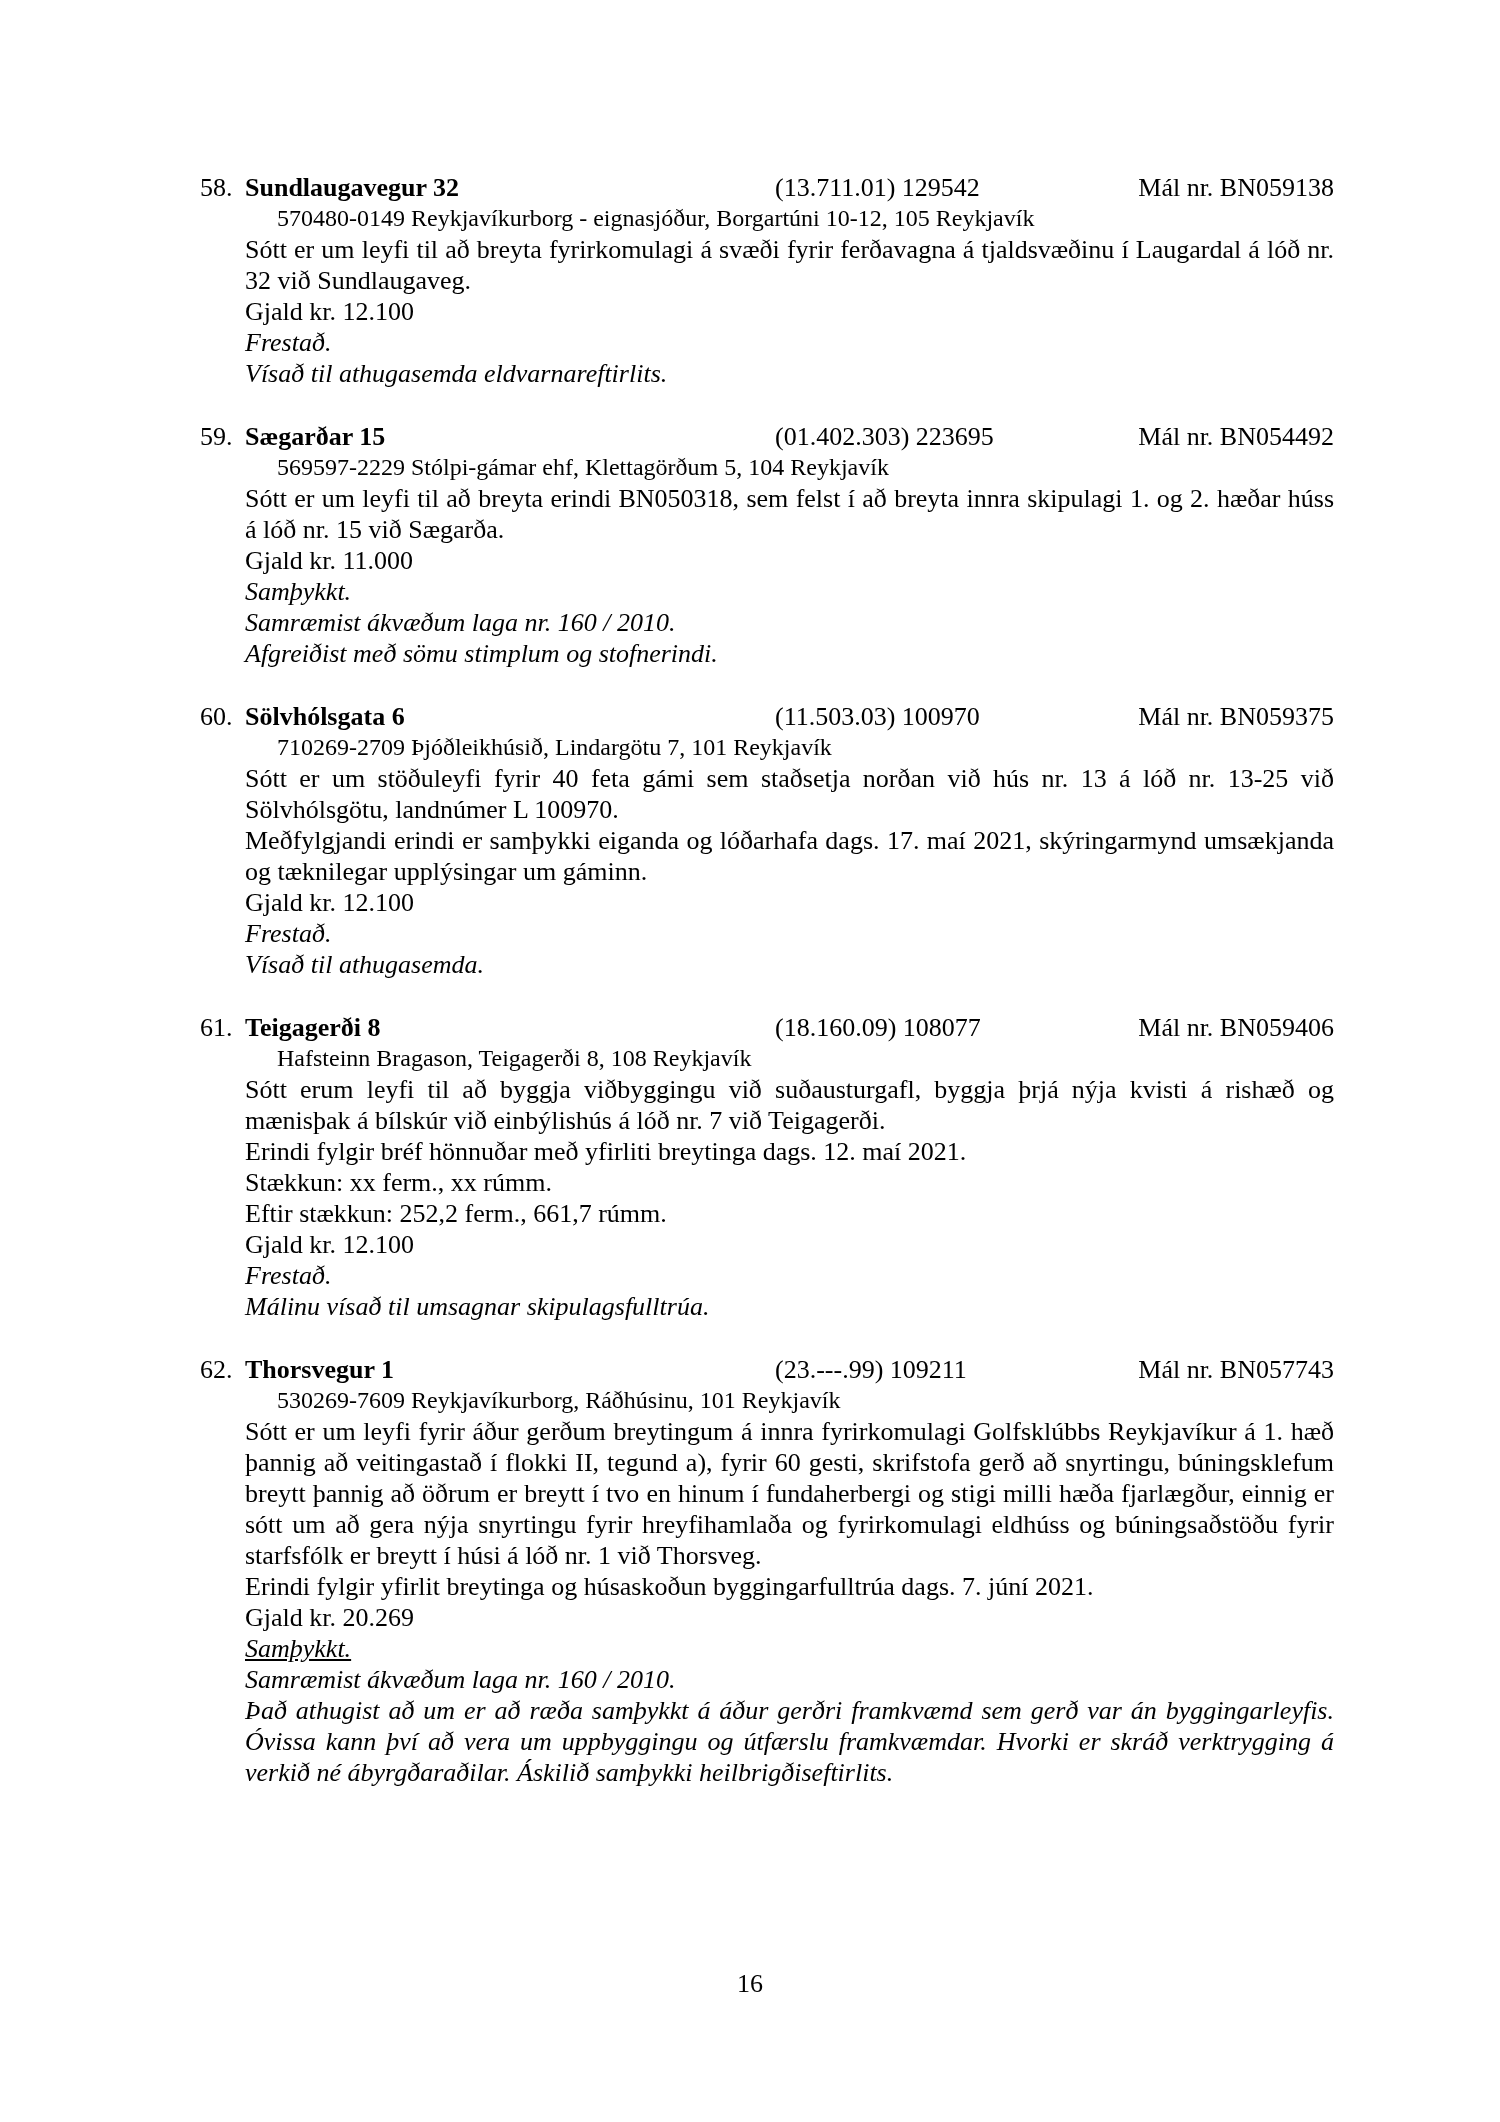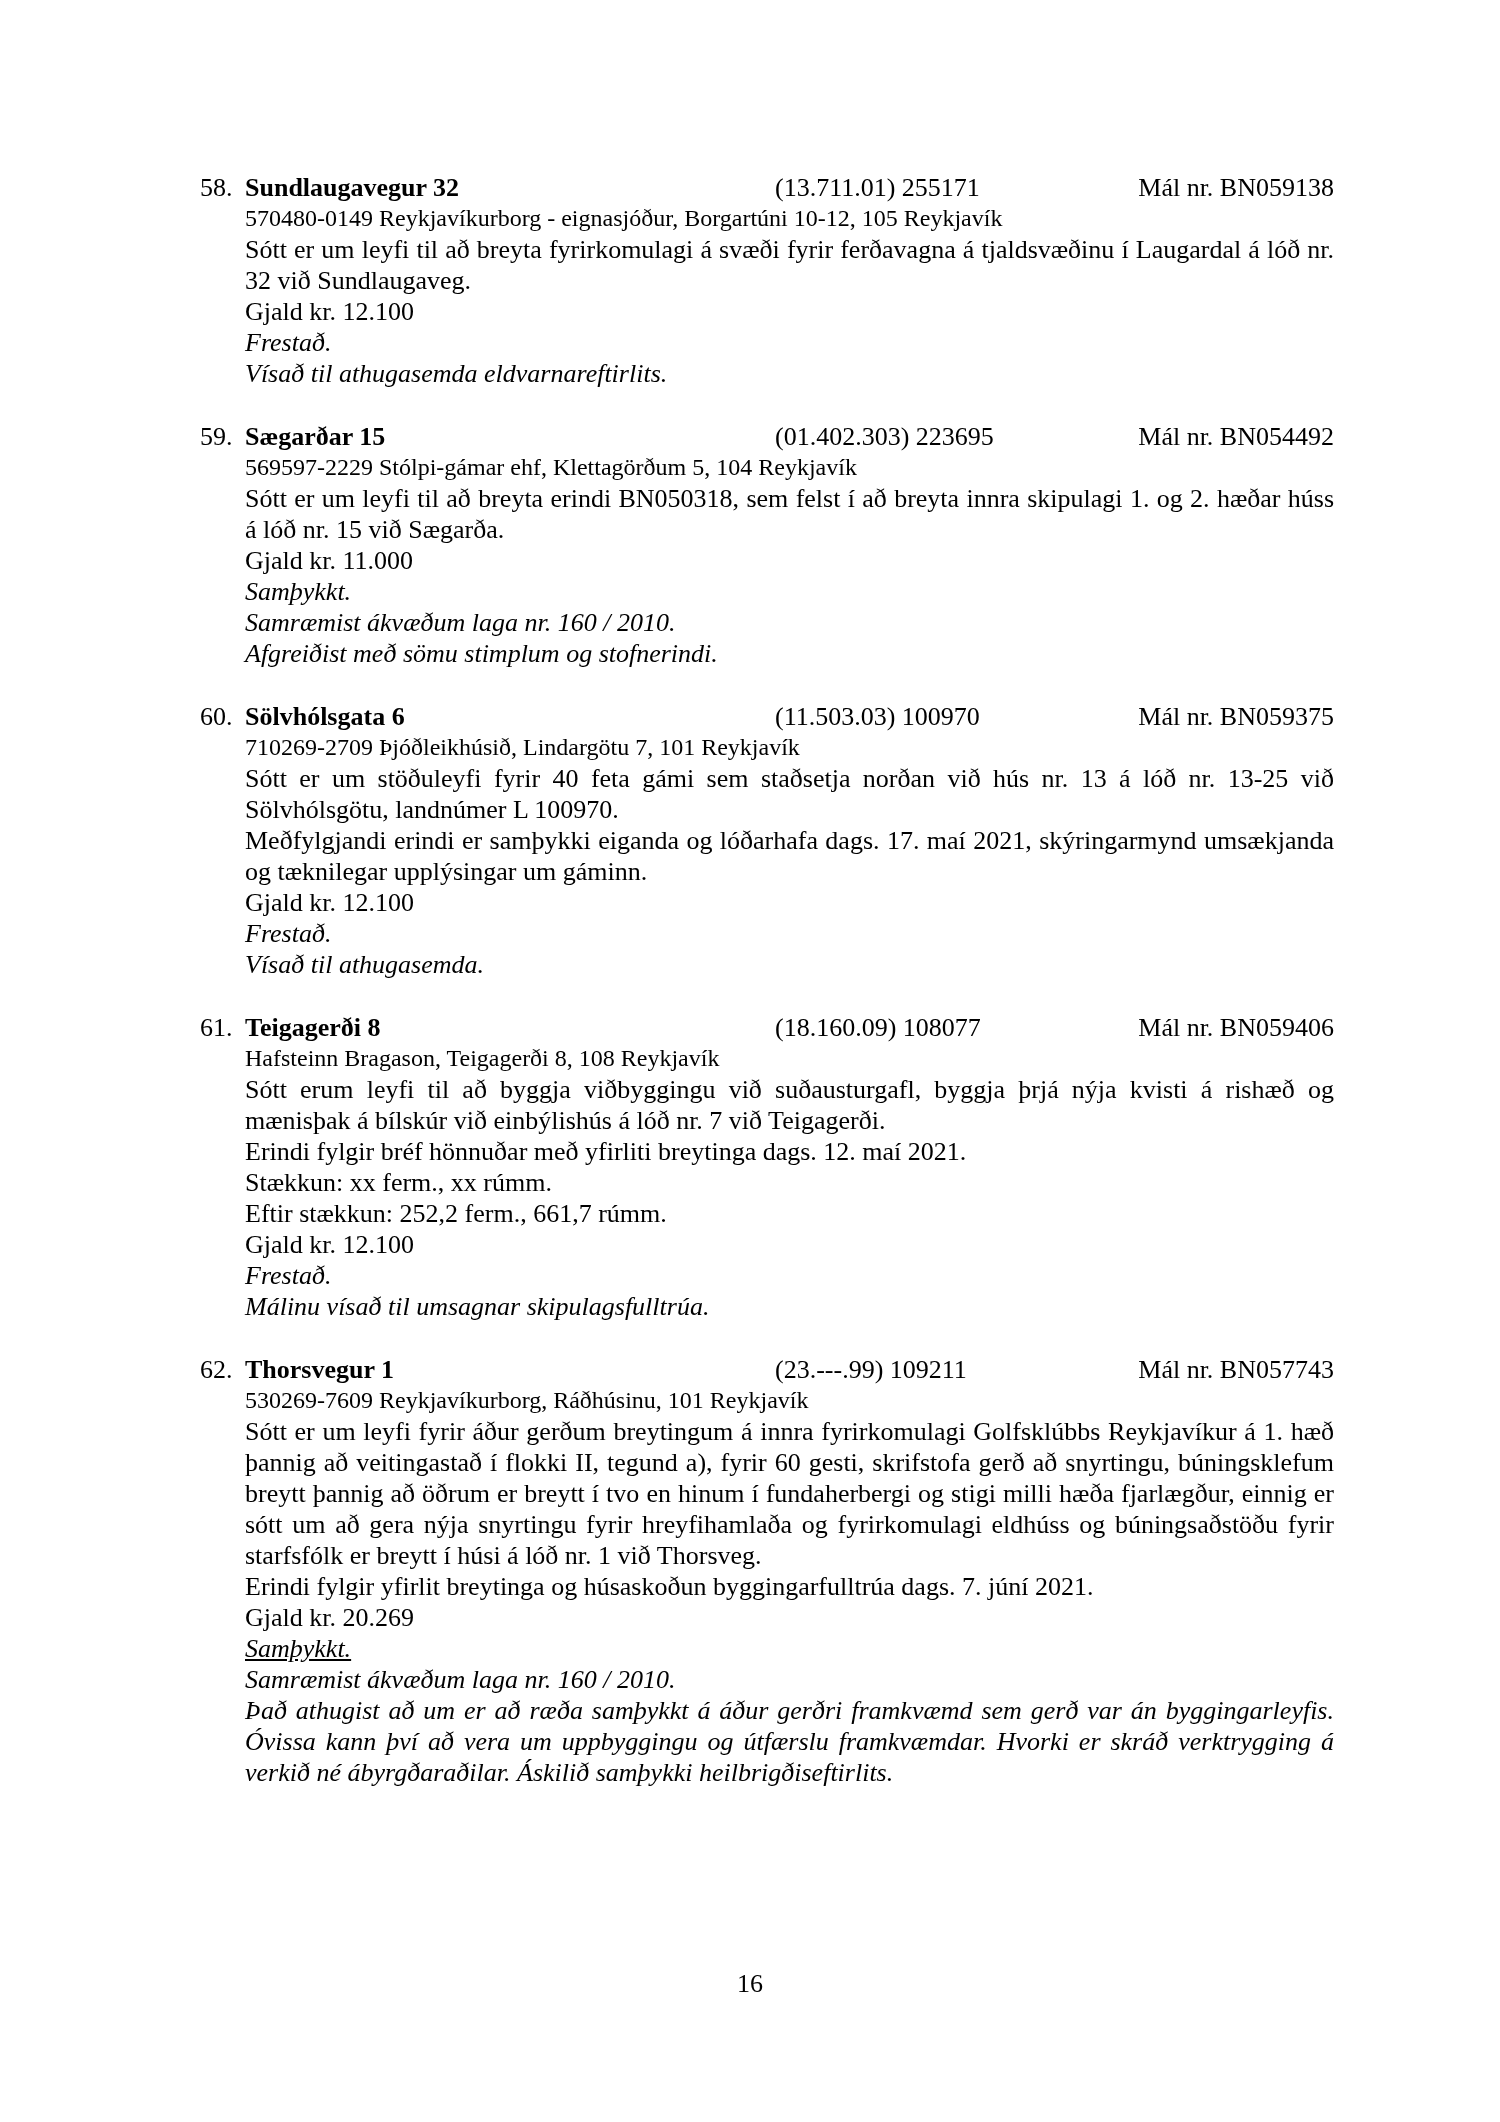--- a/index.html
+++ b/index.html
@@ -48,20 +48,21 @@
     font-weight: normal;
   }
   .item-case {
     position: absolute;
     right: 0;
     top: 0;
     font-weight: normal;
   }
   .item-owner {
     font-size: 24px;
+    margin-left: 32px;
   }
   .para {
     text-align: justify;
   }
   .decision {
     font-style: italic;
   }
   .underline {
     text-decoration: underline;
   }
@@ -74,21 +75,21 @@
   }
 </style>
 </head>
 <body>
 
 <div class="content" id="items-container">
     <div class="item">
     <span class="item-num">58.</span>
     <div class="item-header">
       <span class="item-title">Sundlaugavegur 32</span>
-      <span class="item-code">(13.711.01) 255171</span>
+      <span class="item-code">(13.711.01) 129542</span>
       <span class="item-case">Mál nr. BN059138</span>
     </div>
     <div class="item-owner">570480-0149 Reykjavíkurborg - eignasjóður, Borgartúni 10-12, 105 Reykjavík</div>
     <div>
         <div class="para">Sótt er um leyfi til að breyta fyrirkomulagi á svæði fyrir ferðavagna á tjaldsvæðinu í Laugardal á lóð nr. 32 við Sundlaugaveg.</div>
       </div>
     <div class="item-fee">Gjald kr. 12.100</div>
     <div>
         <div class="para decision">Frestað.</div>
         <div class="para decision">Vísað til athugasemda eldvarnareftirlits.</div>

